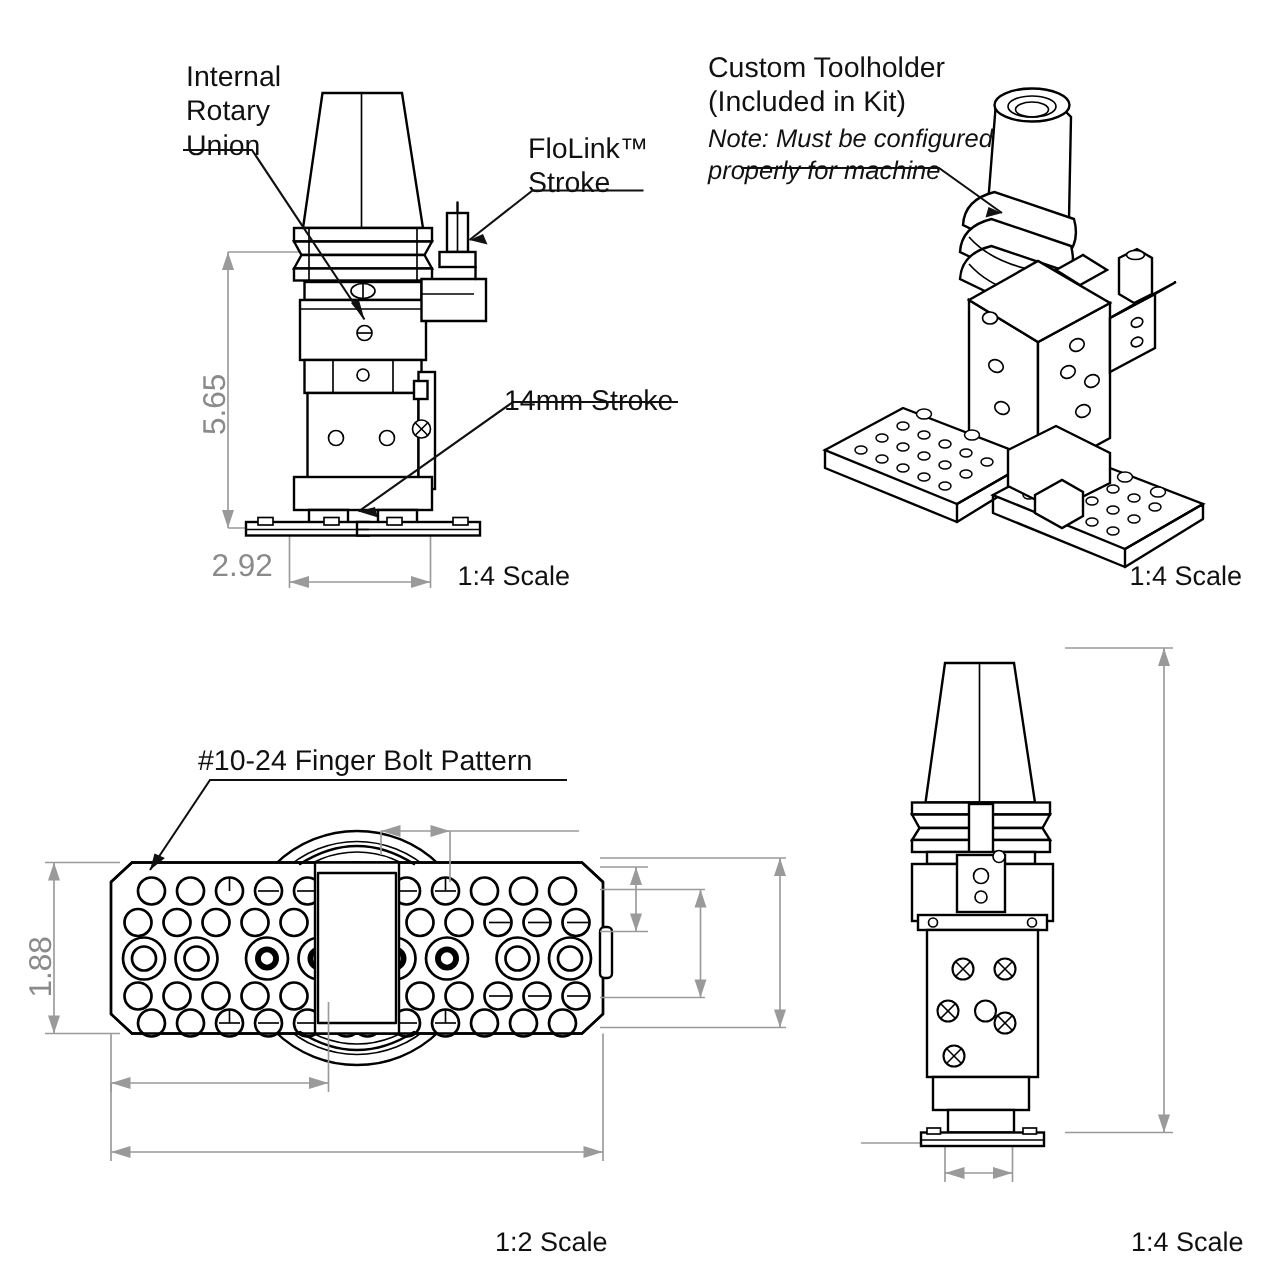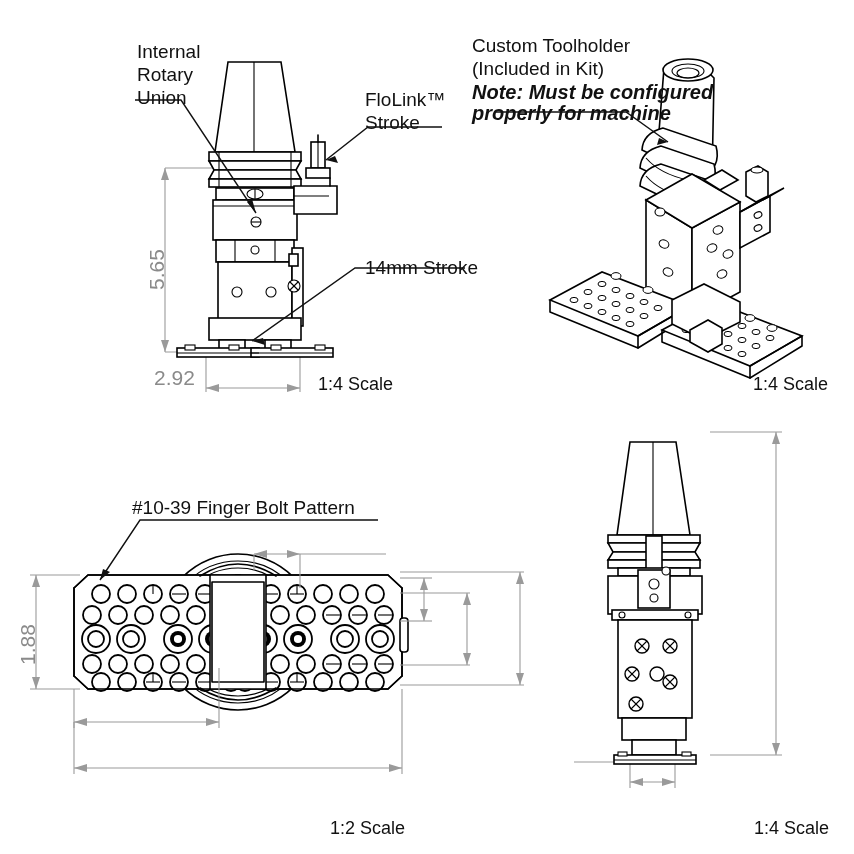--- a/index.html
+++ b/index.html
@@ -12,21 +12,21 @@
   .quad{position:absolute;}
 
   
   .anno{
     position:absolute;
     font-family:"Liberation Sans", sans-serif;
     font-size:19px; line-height:23px;
     color:#111; white-space:pre;
   }
   .anno.note{
-    font-weight:bold; font-style:italic; font-size:20px; line-height:21px;
+    font-weight:normal; font-style:italic; font-size:17px; line-height:21px;
   }
   .dim{
     position:absolute;
     font-family:"Liberation Sans", sans-serif;
     font-size:21px; color:#8a8a8a; white-space:nowrap;
   }
   .dim.v{ transform-origin:left top; transform:rotate(-90deg); }
   .scale-lbl{
     position:absolute;
     font-family:"Liberation Sans", sans-serif;
@@ -40,21 +40,21 @@
   .dimln{stroke:#9a9a9a;stroke-width:1.1;fill:none;}
   .dimarrow{fill:#9a9a9a;}
   .leader{stroke:#111;stroke-width:1.4;fill:none;}
   .leadhead{fill:#111;}
 </style>
 </head>
 <body>
 
 <div class="sheet">
 
-  <div class="quad" style="left:13px;top:0;width:450px;height:410px;">
+  <div class="quad" style="left:0;top:0;width:450px;height:410px;">
 
     <svg width="450" height="410">
 
       <g>
         <line class="dimln" x1="152" y1="168" x2="152" y2="352"></line>
         <polygon class="dimarrow" points="152,168 148,180 156,180"></polygon>
         <polygon class="dimarrow" points="152,352 148,340 156,340"></polygon>
         <line class="dimln" x1="152" y1="168" x2="205" y2="168"></line>
         <line class="dimln" x1="152" y1="352" x2="200" y2="352"></line>
       </g>
@@ -147,21 +147,21 @@
       </g>
     </svg>
 
     <div class="anno" style="left:124px;top:40px;">Internal
 Rotary
 Union</div>
 
     <div class="anno" style="left:352px;top:88px;">FloLink™
 Stroke</div>
 
-    <div class="anno" style="left:336px;top:256px;margin-left:16px;">14mm Stroke</div>
+    <div class="anno" style="left:336px;top:256px;">14mm Stroke</div>
 
     <div class="dim v" style="left:132px;top:290px;">5.65</div>
     <div class="dim" style="left:141px;top:366px;">2.92</div>
 
     <div class="scale-lbl" style="left:305px;top:374px;">1:4 Scale</div>
   </div>
 
   <div class="quad" style="left:450px;top:0;width:404px;height:410px;">
 
     <svg width="404" height="410">
@@ -479,21 +479,21 @@
     <svg width="470" height="444" style="left:0;top:0;">
       <g>
         <line class="dimln" x1="520" y1="162" x2="520" y2="275"></line>
         <polygon class="dimarrow" points="520,162 516,174 524,174"></polygon>
         <polygon class="dimarrow" points="520,275 516,263 524,263"></polygon>
         <line class="dimln" x1="400" y1="162" x2="524" y2="162"></line>
         <line class="dimln" x1="400" y1="275" x2="524" y2="275"></line>
       </g>
     </svg>
 
-    <div class="anno" style="left:132px;top:86px;">#10-39 Finger Bolt Pattern</div>
+    <div class="anno" style="left:132px;top:86px;">#10-24 Finger Bolt Pattern</div>
     <svg width="470" height="444">
       <g>
         <path class="leader" d="M378,110 L140,110 L100,170"></path>
         <polygon class="leadhead" points="100,170 103,159 110,162"></polygon>
       </g>
     </svg>
 
     <div class="dim v" style="left:16px;top:255px;">1.88</div>
 
     <div class="scale-lbl" style="left:330px;top:408px;">1:2 Scale</div>

